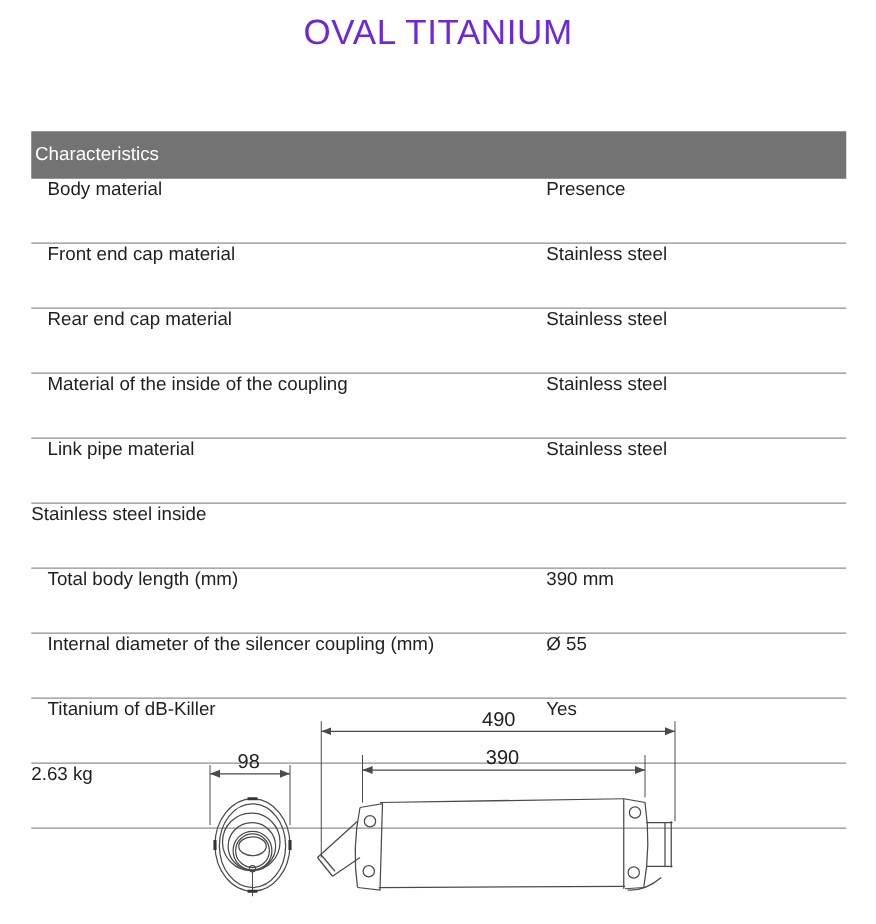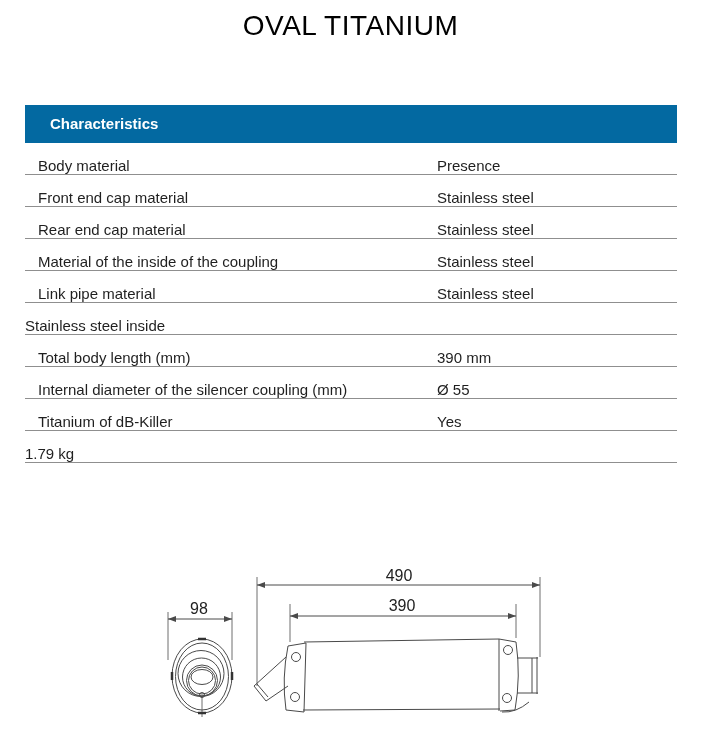--- a/index.html
+++ b/index.html
@@ -10,41 +10,41 @@
     overflow: hidden;
     position: relative;
   }
   .page-title {
     position: absolute;
     top: 10px; left: 0;
     width: 701px;
     text-align: center;
     font-size: 28px;
     font-weight: 400;
-    color: #000000;
+    color: #6d28d9;
     letter-spacing: 0.5px;
   }
   .spec-table {
     position: absolute;
     top: 105px; left: 25px;
     width: 652px;
   }
   .spec-header {
-    background: #0369a1;
+    background: #737373;
     color: #ffffff;
     height: 38px;
     line-height: 38px;
     font-size: 15px;
-    font-weight: 700;
-    padding-left: 25px;
+    font-weight: 400;
+    padding-left: 3px;
   }
   .spec-row {
     display: flex;
-    align-items: flex-end;
-    height: 32px;
+    align-items: flex-start;
+    height: 52px;
     border-bottom: 1px solid #8f8f8f;
     font-size: 15px;
     color: #1f1f1f;
   }
   .spec-label {
     flex: 0 0 412px;
     padding-left: 13px;
   }
   .spec-value {
     flex: 1;
@@ -107,21 +107,21 @@
     <div class="spec-label">Internal diameter of the silencer coupling (mm)</div>
     <div class="spec-value">Ø 55</div>
   </div>
 
   <div class="spec-row">
     <div class="spec-label">Titanium of dB-Killer</div>
     <div class="spec-value">Yes</div>
   </div>
 
   <div class="spec-row">
-    <div class="spec-value">1.79 kg</div>
+    <div class="spec-value">2.63 kg</div>
   </div>
 </div>
 </div>
 
 <div class="tech-drawing">
   <svg width="701" height="194" viewBox="0 0 701 194">
     <defs>
       <marker id="arr" viewBox="0 0 10 10" refX="9" refY="5" markerWidth="9" markerHeight="9" orient="auto-start-reverse">
         <path d="M0,1.5 L9,5 L0,8.5 z" fill="#4a4a4a"></path>
       </marker>

